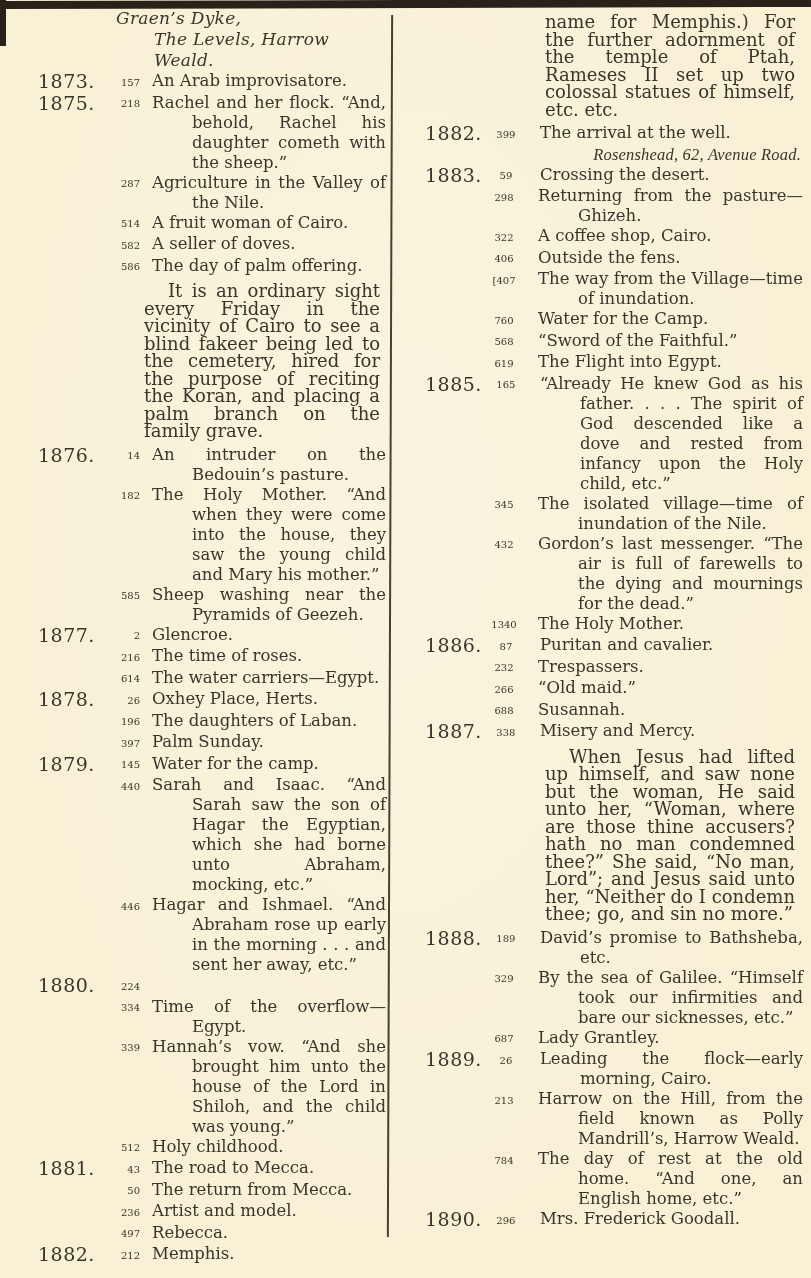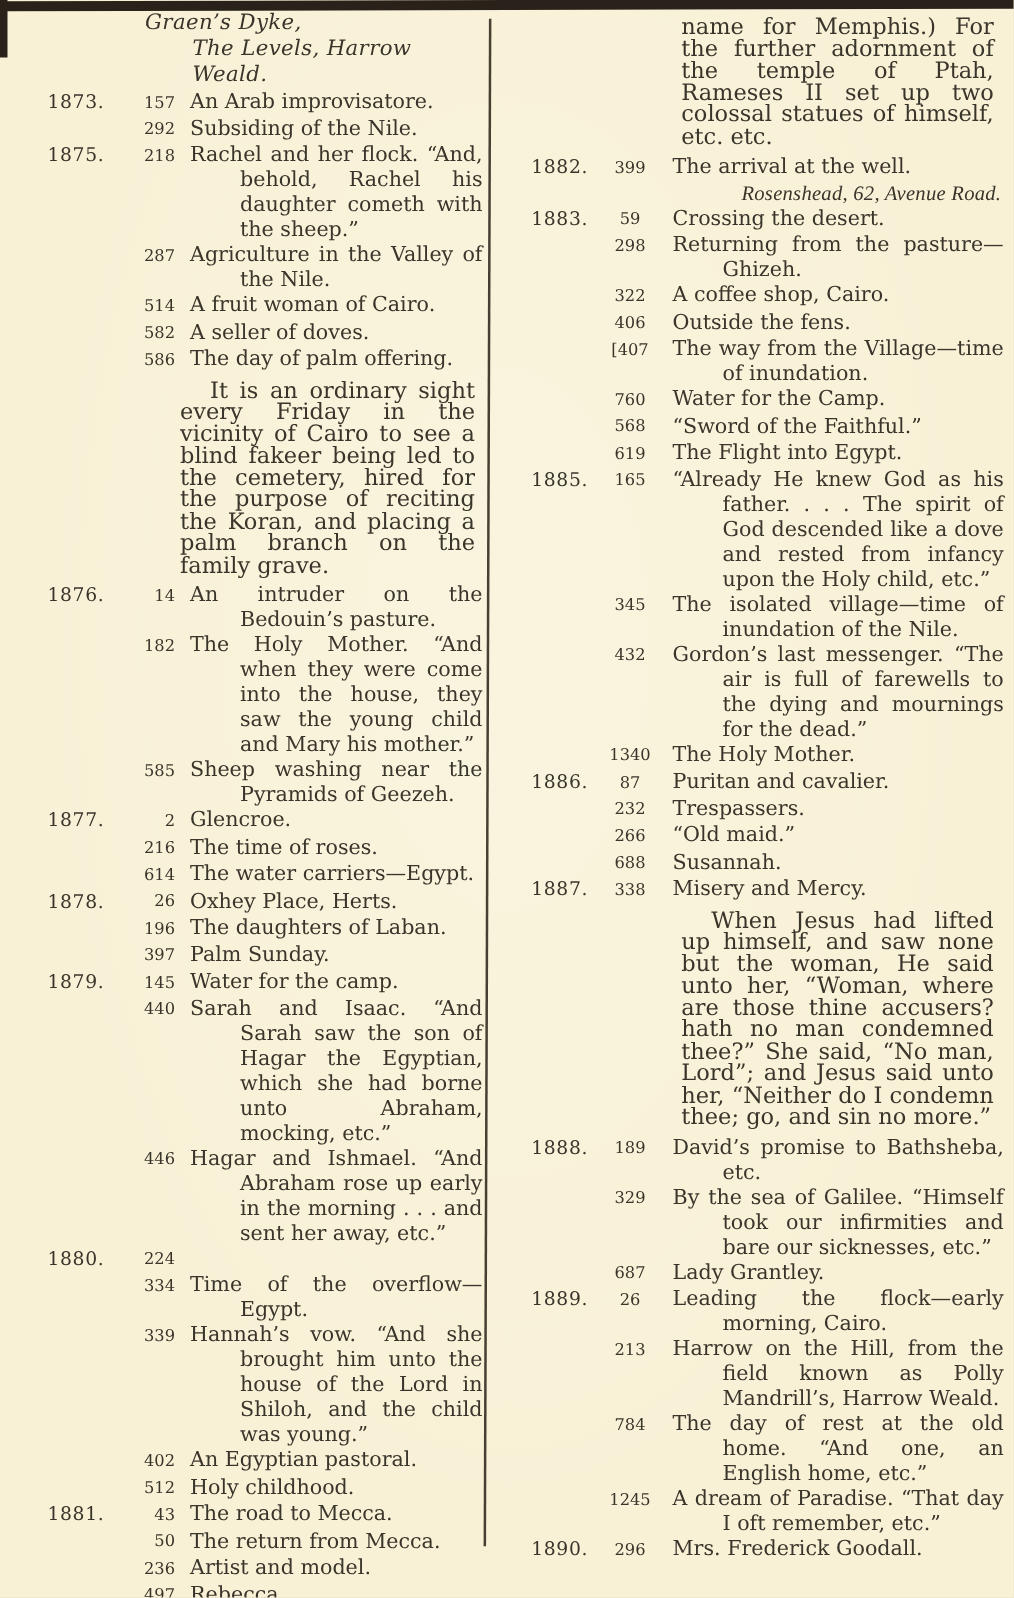--- a/index.html
+++ b/index.html
@@ -42,29 +42,29 @@
   .hdr1{margin-left:108px;}
   .hdr2{margin-left:146px;}
   .row{
     display:flex;
     align-items:flex-start;
     font-size:16.5px;line-height:20px;
   }
   .year{
     flex:0 0 58px;
     margin-left:30px;
-    font-size:15px;
+    font-size:19px;
     letter-spacing:0.5px;
     white-space:nowrap;
   }
   #right-col .year{margin-left:7px;flex:0 0 55px;}
   .num{
     flex:0 0 44px;
     text-align:right;
-    font-size:13px;
+    font-size:10px;
     padding-top:1.5px;
     white-space:nowrap;
   }
   #right-col .num{flex:0 0 48px;text-align:center;}
   .title{
     flex:1 1 auto;
     margin-left:12px;
     text-align:justify;
     padding-left:40px;text-indent:-40px; 
   }
@@ -97,25 +97,20 @@
   <div id="left-col" class="col">
     <div class="hdr hdr1">Graen’s Dyke,</div>
     <div class="hdr hdr2">The Levels, Harrow Weald.</div>
     <div class="items">
         <div class="row">
           <span class="year">1873.</span>
           <span class="num">157</span>
           <span class="title">An Arab improvisatore.</span>
         </div>
         <div class="row">
-          <span class="year"></span>
-          <span class="num">292</span>
-          <span class="title">Subsiding of the Nile.</span>
-        </div>
-        <div class="row">
           <span class="year">1875.</span>
           <span class="num">218</span>
           <span class="title">Rachel and her flock.  “And, behold, Rachel his daughter cometh with the sheep.”</span>
         </div>
         <div class="row">
           <span class="year"></span>
           <span class="num">287</span>
           <span class="title">Agriculture in the Valley of the Nile.</span>
         </div>
         <div class="row">
@@ -200,25 +195,20 @@
         </div>
         <div class="row">
           <span class="year"></span>
           <span class="num">334</span>
           <span class="title">Time of the overflow—Egypt.</span>
         </div>
         <div class="row">
           <span class="year"></span>
           <span class="num">339</span>
           <span class="title">Hannah’s vow.  “And she brought him unto the house of the Lord in Shiloh, and the child was young.”</span>
-        </div>
-        <div class="row">
-          <span class="year"></span>
-          <span class="num">402</span>
-          <span class="title">An Egyptian pastoral.</span>
         </div>
         <div class="row">
           <span class="year"></span>
           <span class="num">512</span>
           <span class="title">Holy childhood.</span>
         </div>
         <div class="row">
           <span class="year">1881.</span>
           <span class="num">43</span>
           <span class="title">The road to Mecca.</span>
@@ -365,24 +355,19 @@
           <span class="year"></span>
           <span class="num">213</span>
           <span class="title">Harrow on the Hill, from the field known as Polly Mandrill’s, Harrow Weald.</span>
         </div>
         <div class="row">
           <span class="year"></span>
           <span class="num">784</span>
           <span class="title">The day of rest at the old home.  “And one, an English home, etc.”</span>
         </div>
         <div class="row">
-          <span class="year"></span>
-          <span class="num">1245</span>
-          <span class="title">A dream of Paradise.  “That day I oft remember, etc.”</span>
-        </div>
-        <div class="row">
           <span class="year">1890.</span>
           <span class="num">296</span>
           <span class="title">Mrs. Frederick Goodall.</span>
         </div>
       </div>
   </div>
 </div>
 
 </body></html>

